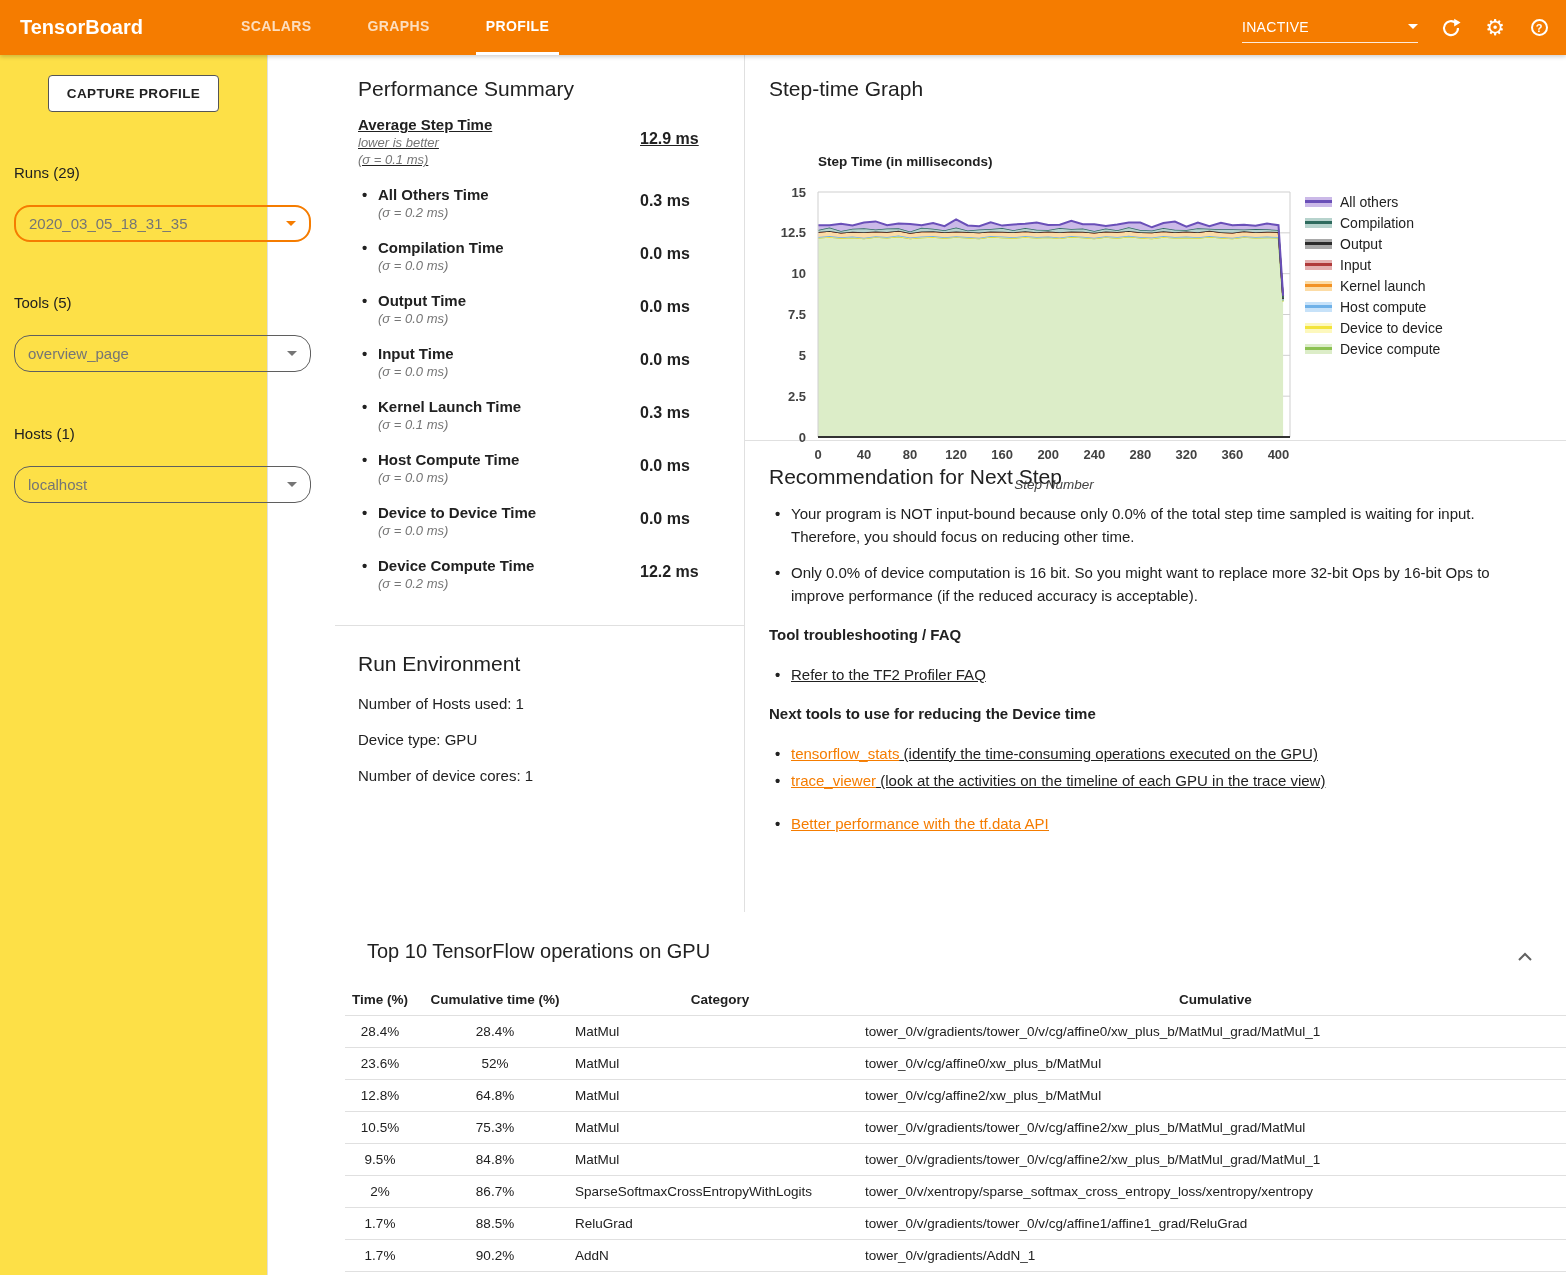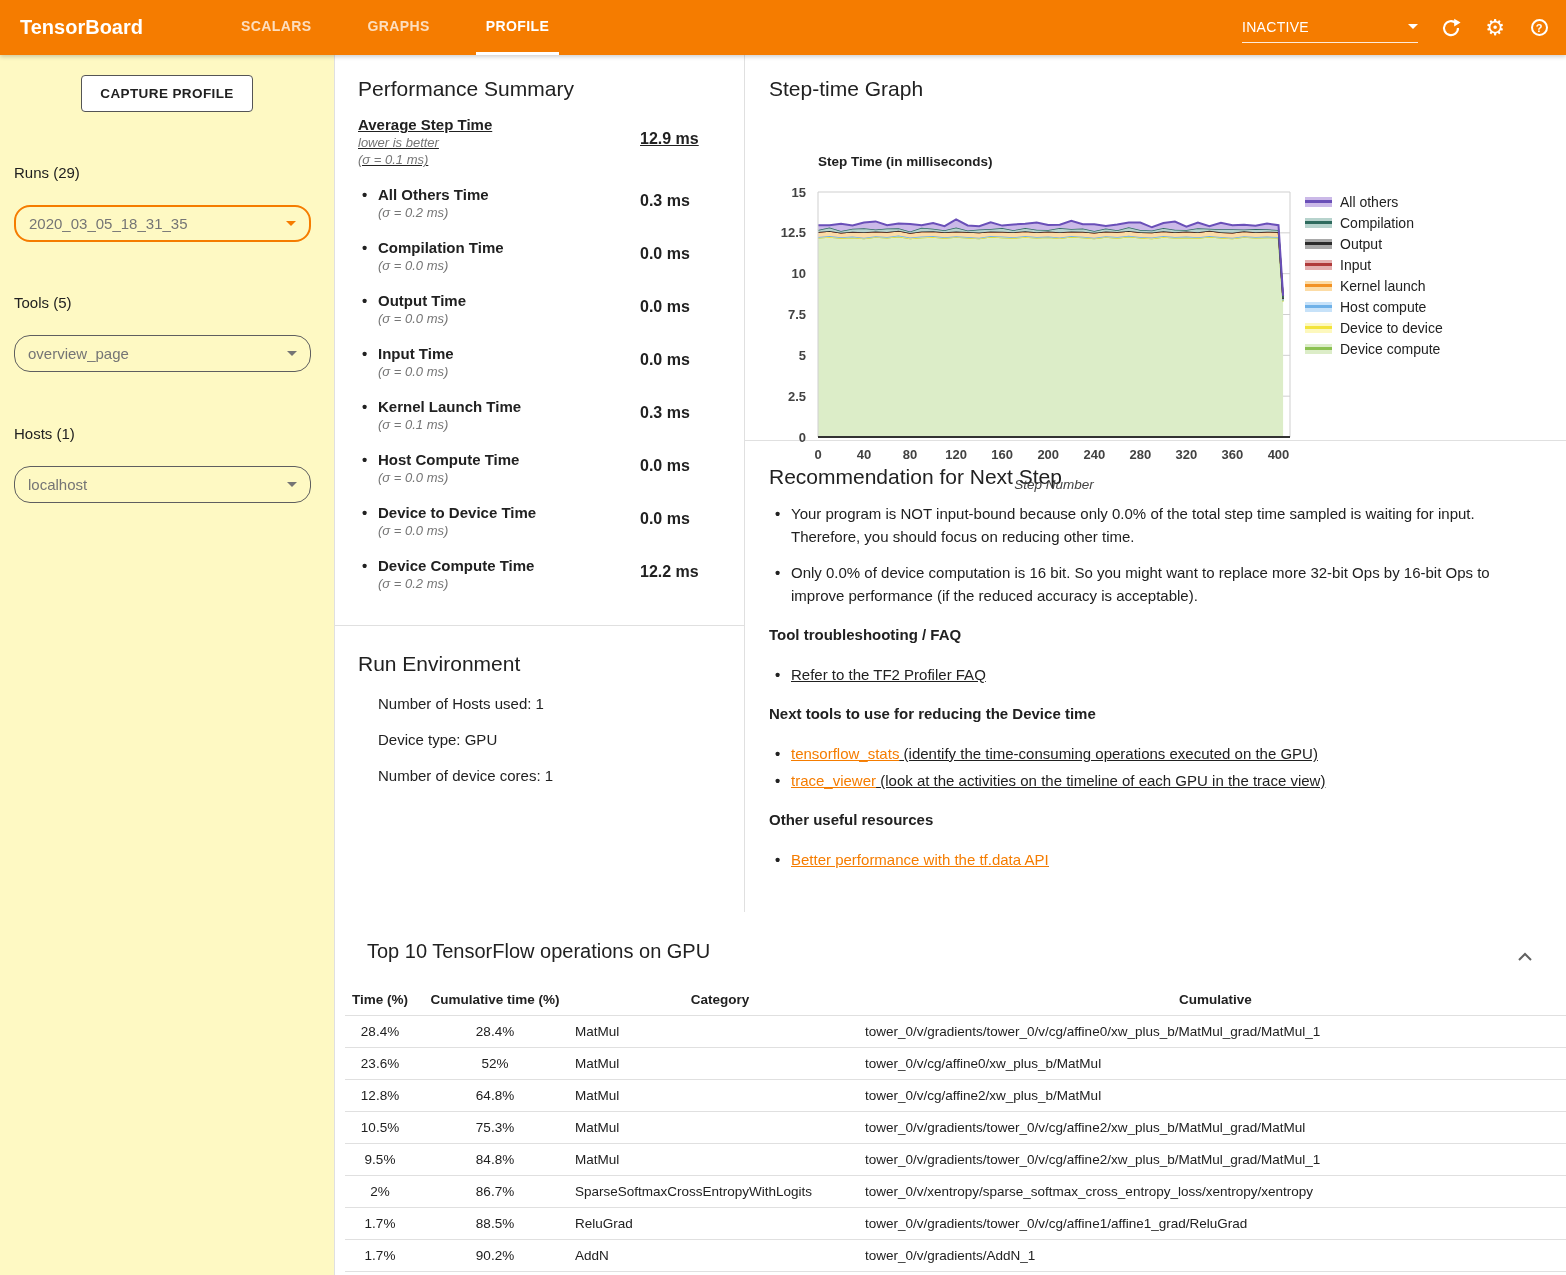--- a/index.html
+++ b/index.html
@@ -20,21 +20,21 @@
   .status-select span { color:#fff; font-size:14px; letter-spacing:.3px; }
   .caret-w { width:0; height:0; border-left:5px solid transparent; border-right:5px solid transparent;
     border-top:5px solid #fff; }
   .hicon { width:22px; height:22px; display:flex; align-items:center; justify-content:center;
     color:#fff; cursor:pointer; }
   .gear-glyph { font-size:22px; line-height:22px; color:#fff; }
   .help-circle { width:17px; height:17px; border:2px solid #fff; border-radius:50%;
     display:flex; align-items:center; justify-content:center; font-size:11px; font-weight:bold; color:#fff; }
 
   
-  .sidebar { position:absolute; left:0; top:55px; width:335px; bottom:0; background:#fef9c3;
+  .sidebar { position:absolute; left:0; top:55px; width:268px; bottom:0; background:#fde047;
     border-right:1px solid #e0e0e0; }
   .capture-btn { display:block; margin:20px auto 0; padding:10px 18px; background:#fff;
     border:1px solid #555; border-radius:4px; font-size:13.5px; font-weight:bold; letter-spacing:.4px;
     color:#212121; cursor:pointer; font-family:inherit; }
   .side-label { font-size:15px; color:#212121; margin:0 0 0 14px; }
   .lbl-runs { margin-top:52px; } .lbl-tools { margin-top:52px; } .lbl-hosts { margin-top:53px; }
   .select-box { width:297px; height:37px; margin:24px 0 0 14px; border:1px solid #5f5f5f; border-radius:16px;
     display:flex; align-items:center; justify-content:space-between; padding:0 13px; cursor:pointer; }
   .select-box span { font-size:15px; color:#757575; }
   .select-box.runs { border:2px solid #f57c00; }
@@ -64,21 +64,21 @@
   .m-sigma, .m-note { font-size:13px; font-style:italic; color:#757575; line-height:17px; }
   .m-value { font-size:16px; font-weight:bold; color:#212121; line-height:19px; margin-top:6px; }
   .avg-block .m-value { margin-top:14px; }
   .precisions { margin-top:17px; }
   .prec-title { font-size:15px; font-weight:bold; }
   .prec-list { list-style:none; margin-top:2px; }
   .prec-list li { font-size:14px; line-height:20px; padding-left:22px; position:relative; }
   .prec-list li::before { content:"•"; position:absolute; left:6px; font-weight:bold; }
 
   
-  .runenv p { font-size:15px; color:#212121; margin-top:19px;margin-left:20px; }
+  .runenv p { font-size:15px; color:#212121; margin-top:19px; }
   .runenv h2 { margin-bottom:3px; }
 
   
   .chart-svg { display:block; margin:49px 0 0 -24px; }
   .ct { font-size:13.5px; font-weight:bold; fill:#212121; }
   .tick { font-size:13px; font-weight:bold; fill:#424242; }
   .xlabel { font-size:13.5px; font-style:italic; fill:#424242; }
   .legend { position:absolute; left:560px; top:136px; }
   .leg-item { display:flex; align-items:center; height:21px; }
   .leg-swatch { width:27px; height:10px; position:relative; margin-right:8px; }
@@ -358,21 +358,20 @@
         </ul>
       <div class="reco-sub">Tool troubleshooting / FAQ</div>
       <ul class="tight" id="faq-list">
           <li>Refer to the TF2 Profiler FAQ</li>
         </ul>
       <div class="reco-sub">Next tools to use for reducing the Device time</div>
       <ul class="tight" id="next-tools-list">
           <li><a class="olink">tensorflow_stats</a><span> (identify the time-consuming operations executed on the GPU)</span></li>
           <li><a class="olink">trace_viewer</a><span> (look at the activities on the timeline of each GPU in the trace view)</span></li>
         </ul>
-      <div class="reco-sub">Other useful resources</div>
       <ul class="tight" id="other-links-list">
           <li><a class="olink">Better performance with the tf.data API</a></li>
         </ul>
     </div>
   </div>
 
   <div class="bottom">
     <h2>Top 10 TensorFlow operations on GPU</h2>
     <div class="collapse-btn">
       <svg width="18" height="14" viewBox="0 0 18 14">

